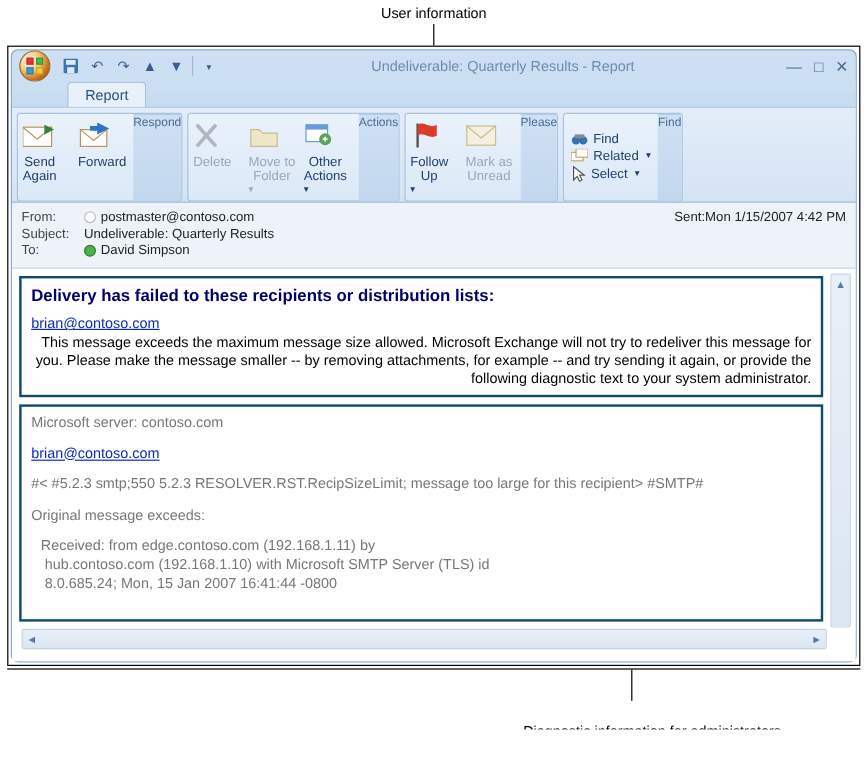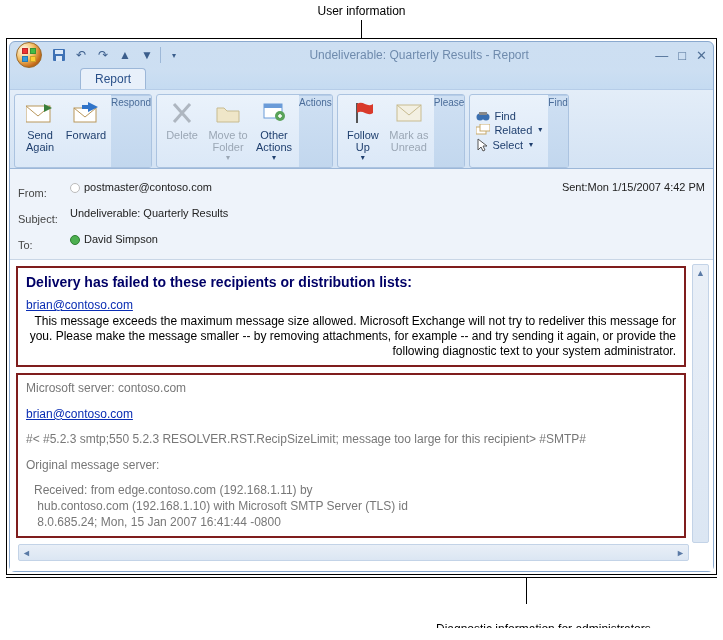--- a/index.html
+++ b/index.html
@@ -72,21 +72,20 @@
     background: linear-gradient(#cddff2,#c5dbf1);
   }
   .tab {
     background: #e8f0fa;
     border: 1px solid #9cb7d8;
     border-bottom: none;
     border-radius: 4px 4px 0 0;
     padding: 3px 14px;
     color: #2a5089;
     font-size: 12px;
-    margin-left: 24px;
   }
   .ribbon {
     background: linear-gradient(#e3edf8,#d4e3f4);
     border-top: 1px solid #b6cde8;
     border-bottom: 1px solid #9cb7d8;
     display: flex;
     padding: 4px 4px 0 4px;
   }
   .group {
     border: 1px solid #abc3e0;
@@ -102,21 +101,21 @@
     font-size:10px;
     color:#4a6c99;
     background: linear-gradient(#cfe0f3,#c2d7ee);
     border-top:1px solid #b6cde8;
     padding:1px 0;
   }
   .bigbtn {
     width: 46px;
     display:flex;
     flex-direction:column;
-    align-items:center;
+    align-items:flex-start;
     justify-content:flex-start;
     padding:2px 2px;
     color:#1f3f6e;
     font-size:11px;
     text-align:center;
     line-height:1.1;
     border-radius:3px;
   }
   .bigbtn.disabled { color:#9ba7b5; }
   .bigbtn .ico { height:28px; display:flex;align-items:center;justify-content:center; margin-bottom:2px;}
@@ -125,34 +124,34 @@
   .smallbtn { display:flex; align-items:center; gap:4px; color:#1f3f6e; font-size:11px; white-space:nowrap;}
   .smallbtn .caret{font-size:8px;margin-left:2px}
   svg { display:block; }
   .headers {
     background:#eef3fa;
     padding:4px 8px 6px 8px;
     font-size:11px;
     color:#222;
   }
   .hrow { display:flex; align-items:center; margin:2px 0;}
-  .hlabel { width:52px; color:#444;margin-top:12px;}
+  .hlabel { width:52px; color:#444;}
   .hval { flex:1; }
   .sent { margin-left:auto; display:flex; }
   .presence { width:10px;height:10px;border-radius:50%; display:inline-block; margin-right:4px; vertical-align:middle;}
   .presence.none{ background:#fff;border:1px solid #bbb;}
   .presence.avail{ background:#4caf50;border:1px solid #2e7d32;}
   .body-area {
     background:#fff;
     border-top:1px solid #c9d6e6;
     padding:4px 4px 10px 4px;
     position:relative;
   }
   .redbox {
-    border:2px solid #7f1d1d;
+    border:2px solid #0c4a6e;
     padding:6px 8px;
     margin:2px 2px 6px 2px;
     min-width:0;
   }
   .user-section h2 {
     margin:0 0 8px 0;
     font-family: Verdana, sans-serif;
     font-size:14px;
     font-weight:bold;
     color:#000066;
@@ -406,22 +405,22 @@
       <div class="redbox user-section">
         <h2>Delivery has failed to these recipients or distribution lists:</h2>
         <a class="email-link">brian@contoso.com</a>
         <p>This message exceeds the maximum message size allowed. Microsoft Exchange will not try to redeliver this message for you. Please make the message smaller -- by removing attachments, for example -- and try sending it again, or provide the following diagnostic text to your system administrator.</p>
       </div>
 
       <div class="redbox admin-section">
         <p>Microsoft server: contoso.com</p>
         <p><a class="email-link">brian@contoso.com</a></p>
         <p>#&lt; #5.2.3 smtp;550 5.2.3 RESOLVER.RST.RecipSizeLimit; message too large for this recipient&gt; #SMTP#</p>
-        <p>Original message server:</p>
-        <p class="indent" style="margin-bottom:0">
+        <p>Original message exceeds:</p>
+        <p class="indent" style="margin-bottom:16px">
           <span>Received: from edge.contoso.com (192.168.1.11) by</span><br>
           &nbsp;<span>hub.contoso.com (192.168.1.10) with Microsoft SMTP Server (TLS) id</span><br>
           &nbsp;<span>8.0.685.24; Mon, 15 Jan 2007 16:41:44 -0800</span>
         </p>
       </div>
      </div>
      <div style="width:19px"></div>
     </div>
 
     <div class="scroll-stub">

